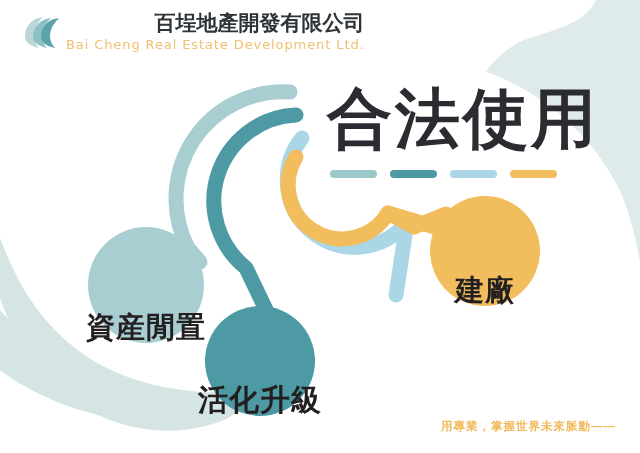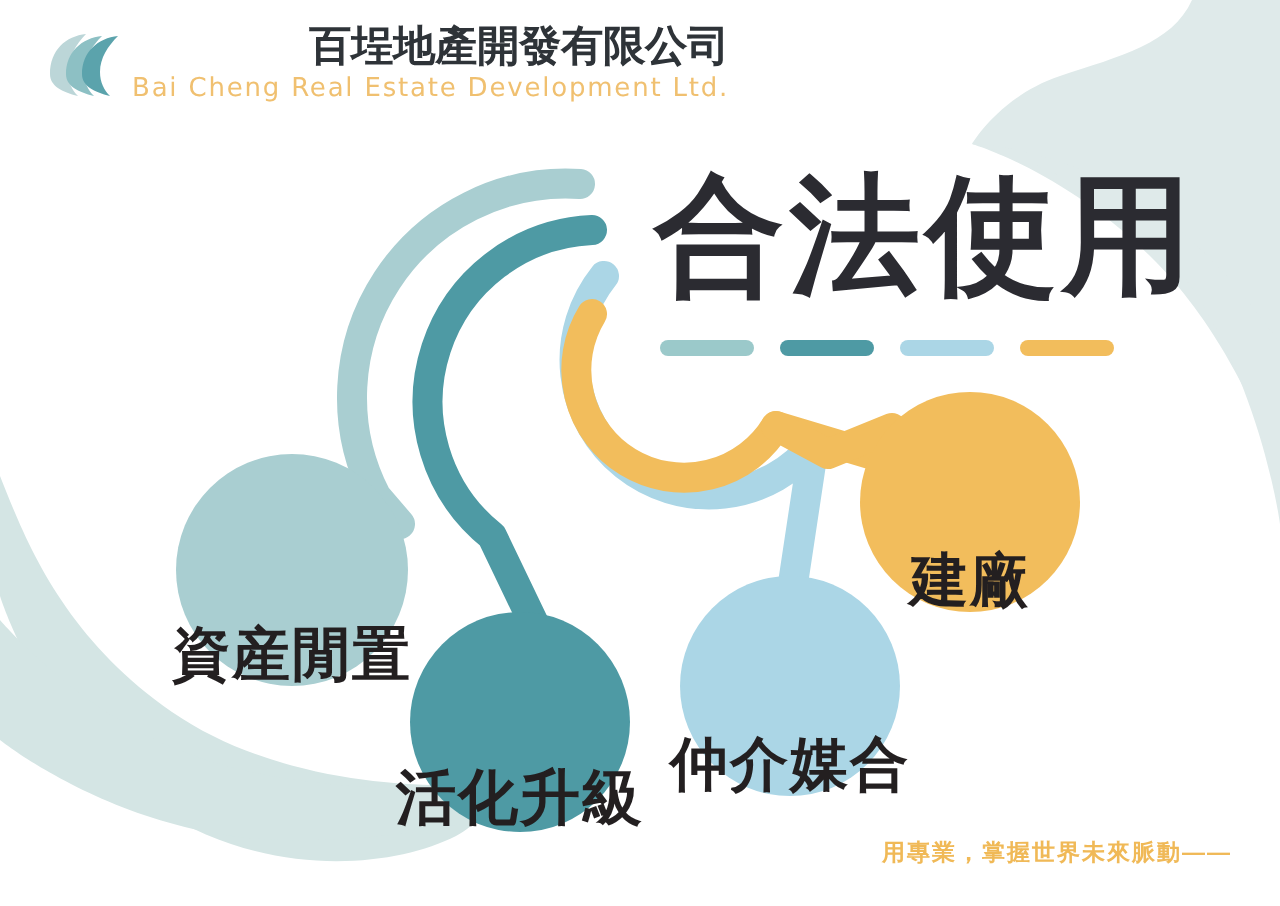--- a/index.html
+++ b/index.html
@@ -201,24 +201,20 @@
   <div class="node" id="node-idle">
     <div class="node-line">資産</div>
     <div class="node-line">閒置</div>
   </div>
 
   <div class="node" id="node-revit">
     <div class="node-line">活化</div>
     <div class="node-line">升級</div>
   </div>
 
-  <div class="node" id="node-broker">
-    <div class="node-line">仲介</div>
-    <div class="node-line">媒合</div>
-  </div>
 
   <div class="node" id="node-plant">
     <div class="node-line">建廠</div>
   </div>
 
   <div class="tagline">用專業，掌握世界未來脈動——</div>
 
 </div>
 
 </body></html>

